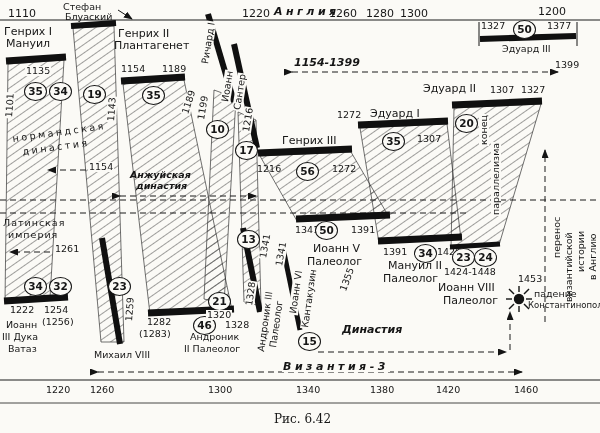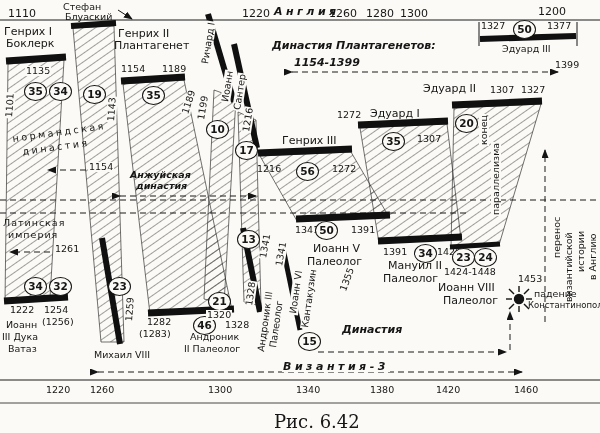--- a/index.html
+++ b/index.html
@@ -10,21 +10,21 @@
   .sm{font-size:9.5px;}
   .xs{font-size:8.5px;}
   .it{font-style:italic;font-weight:bold;}
   .sp1{letter-spacing:1px;}
   .sp2{letter-spacing:2.5px;}
   .sp3{letter-spacing:3.5px;}
   .bg{background:#fbfaf6;padding:0 1px;}
   .rot{transform-origin:0 0;}
   .circ{position:absolute;width:21px;height:17px;border:1.7px solid #141414;border-radius:50%;
         text-align:center;line-height:16px;font-size:10.5px;font-weight:bold;background:#fbfaf6;}
-  .cap{font-family:"DejaVu Serif","Liberation Serif",serif;font-size:18px;}
+  .cap{font-family:"DejaVu Serif","Liberation Serif",serif;font-size:12px;}
 </style>
 </head>
 <body>
 
 <div class="fig">
 
   <svg class="layer" width="600" height="433" viewBox="0 0 600 433">
     <defs>
       <pattern id="hatch" width="7" height="7" patternUnits="userSpaceOnUse" patternTransform="rotate(55)">
         <line x1="0" y1="0" x2="0" y2="7" stroke="#2d2d2d" stroke-width="0.9"></line>
@@ -110,25 +110,24 @@
   <div class="lbl" style="left:329px;top:8px">1260</div>
   <div class="lbl" style="left:366px;top:8px">1280</div>
   <div class="lbl" style="left:400px;top:8px">1300</div>
   <div class="lbl" style="left:538px;top:6px">1200</div>
 
   <div class="lbl sm" style="left:481px;top:21px">1327</div>
   <div class="circ" style="left:513px;top:20px">50</div>
   <div class="lbl sm" style="left:547px;top:21px">1377</div>
   <div class="lbl sm" style="left:502px;top:44px">Эдуард III</div>
   <div class="lbl sm" style="left:555px;top:60px">1399</div>
-  <div class="lbl it" style="left:272px;top:40px">Династия Плантагенетов:</div>
   <div class="lbl it" style="left:294px;top:57px">1154-1399</div>
 
   <div class="lbl" style="left:4px;top:26px">Генрих I</div>
-  <div class="lbl" style="left:6px;top:38px">Боклерк</div>
+  <div class="lbl" style="left:6px;top:38px">Мануил</div>
   <div class="lbl sm rot bg" style="left:4px;top:118px;transform:rotate(-86deg)">1101</div>
   <div class="lbl sm bg" style="left:25px;top:66px">1135</div>
   <div class="circ" style="left:24px;top:82px">35</div>
   <div class="circ" style="left:49px;top:82px">34</div>
   <div class="circ" style="left:83px;top:85px">19</div>
 
   <div class="lbl" style="left:118px;top:28px">Генрих II</div>
   <div class="lbl" style="left:114px;top:40px">Плантагенет</div>
   <div class="lbl sm rot bg" style="left:106px;top:122px;transform:rotate(-86deg)">1143</div>
   <div class="lbl sm" style="left:121px;top:64px">1154</div>

